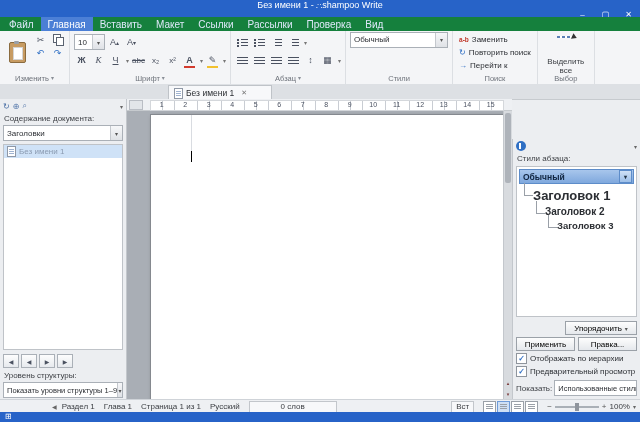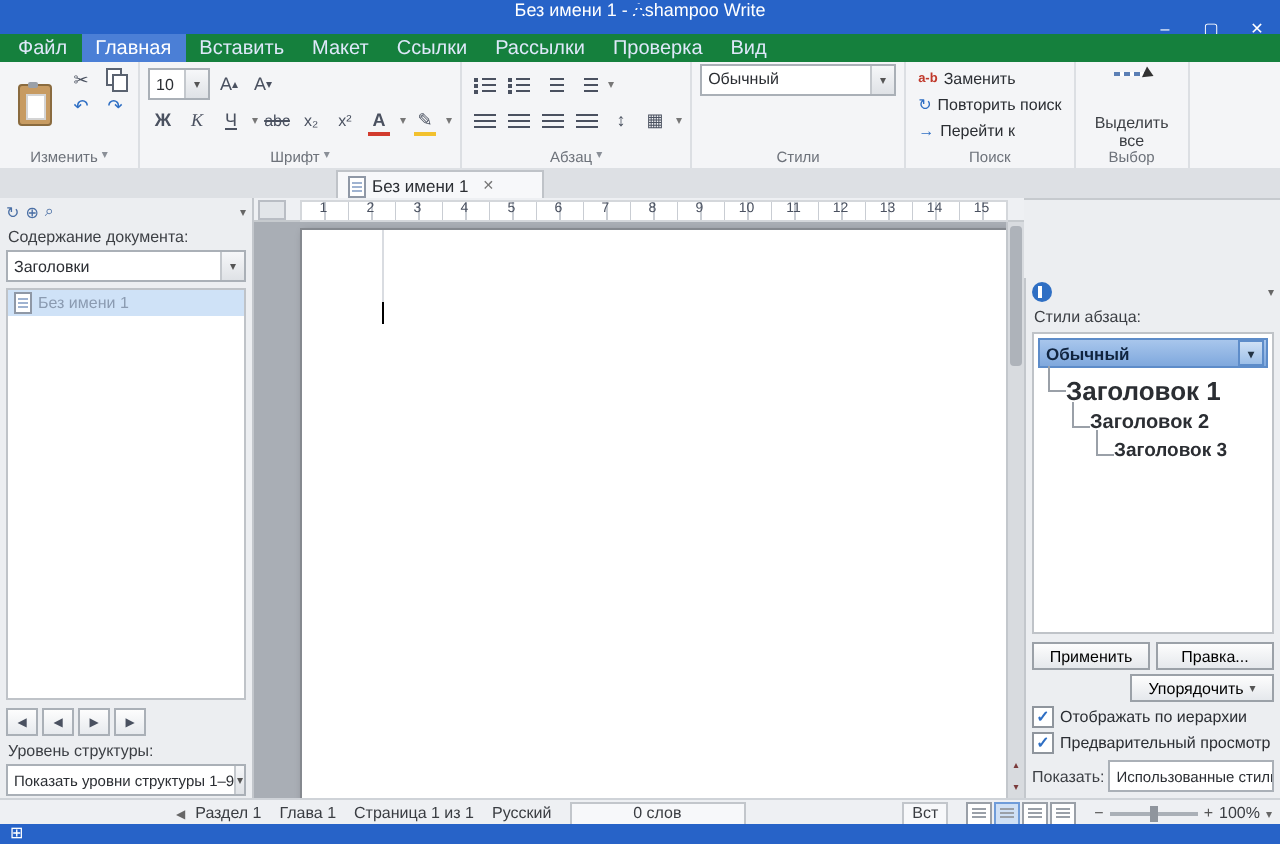--- a/index.html
+++ b/index.html
@@ -149,21 +149,21 @@
   .pbtn.arr{flex:0 0 72px;}
   .cbtn-inline{font-size:6px;color:#555;}
   .cbrow{display:flex;align-items:center;gap:3px;margin:2px 3px 0 3px;font-size:8px;white-space:nowrap;}
   .cb{width:9px;height:9px;border:1px solid #8f959d;background:#fff;display:flex;align-items:center;justify-content:center;flex:0 0 9px;}
   .chk{color:#2f6fc4;font-size:8px;line-height:8px;font-weight:bold;}
   .showrow{display:flex;align-items:center;margin:3px 3px 3px 0;}
   .combo.grow{flex:1;font-size:7.5px;}
 
   
   .statusbar{position:absolute;top:399px;left:0;right:0;height:13px;background:#eef0f3;border-top:1px solid #cfd3d8;
-    display:flex;align-items:center;font-size:8px;color:#3a3d42;padding-left:88px;gap:9px;white-space:nowrap;}
+    display:flex;align-items:center;font-size:8px;color:#3a3d42;padding-left:52px;gap:9px;white-space:nowrap;}
   .sseg.sm{font-size:6px;color:#666;margin-right:-4px;}
   .words{border:1px solid #c2c6cb;background:#f7f8fa;min-width:86px;text-align:center;height:10px;line-height:10px;}
   .spacer{flex:1;}
   .inset{border:1px solid #c2c6cb;background:#f7f8fa;padding:0 4px;height:10px;line-height:10px;}
   .vicons{display:flex;gap:1px;}
   .vicon{width:11px;height:10px;border:1px solid #9aa0a8;background:#fff;position:relative;}
   .vicon::after{content:'';position:absolute;left:2px;right:2px;top:2px;height:1px;background:#9aa0a8;box-shadow:0 2px 0 #9aa0a8,0 4px 0 #9aa0a8;}
   .vicon.active{background:#cfe0f5;border-color:#6f9cd9;}
   .zoomctl{display:flex;align-items:center;gap:3px;margin-right:4px;}
   .zbtn{font-size:8px;color:#555;}
@@ -431,29 +431,29 @@
         <div class="srow h1">
             <span>Заголовок 1</span>
           </div>
         <div class="srow h2">
             <span>Заголовок 2</span>
           </div>
         <div class="srow h3">
             <span>Заголовок 3</span>
           </div>
       </div>
-      <div class="btnrow">
-        <button class="pbtn">Применить</button>
-        <button class="pbtn">Правка...</button>
-      </div>
       <div class="btnrow right">
         <button class="pbtn arr">
           <span>Упорядочить</span>
           <span class="cbtn-inline">▾</span>
         </button>
+      </div>
+      <div class="btnrow">
+        <button class="pbtn">Применить</button>
+        <button class="pbtn">Правка...</button>
       </div>
       <label class="cbrow">
         <span class="cb">
             <span class="chk">✓</span>
           </span>
         <span>Отображать по иерархии</span>
       </label>
       <label class="cbrow">
         <span class="cb">
             <span class="chk">✓</span>

